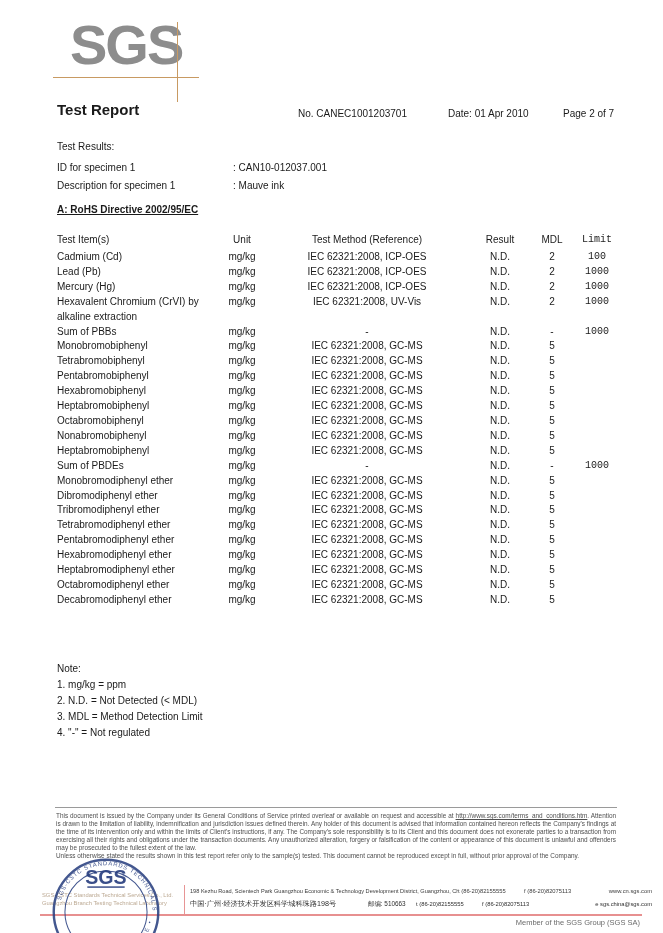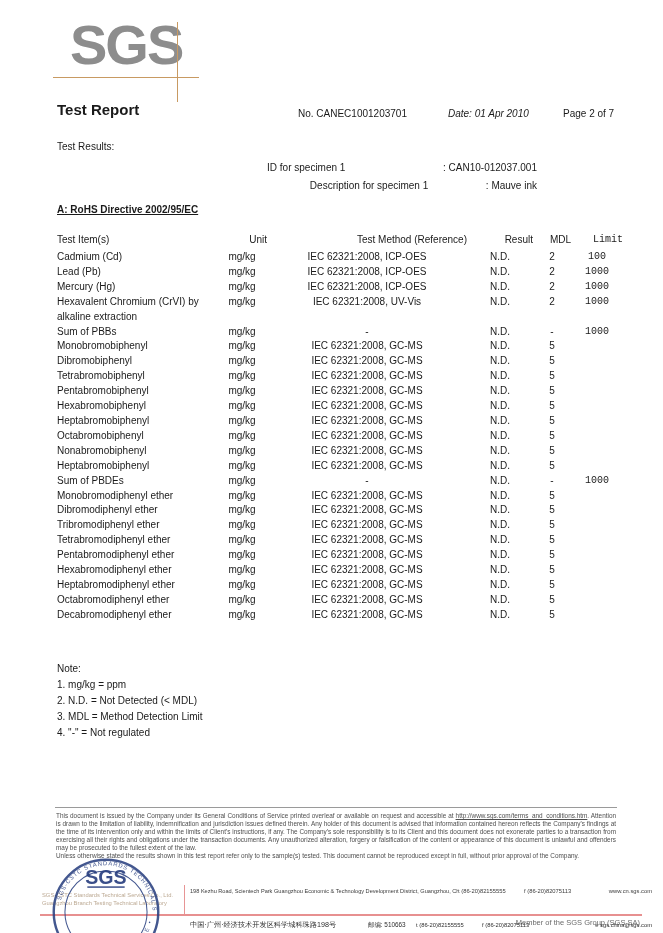--- a/index.html
+++ b/index.html
@@ -14,39 +14,39 @@
     position:absolute; left:70px; top:14px;
     font-size:56px; font-weight:700; letter-spacing:-2px;
     color:#8d8d8d; line-height:62px;
   }
   .logo-hline { position:absolute; left:53px; top:77px; width:146px; height:1px; background:#c89a62; }
   .logo-vline { position:absolute; left:177px; top:22px; width:1px; height:80px; background:#c89a62; }
   
   .report-title { position:absolute; left:57px; top:101px; font-size:15px; font-weight:700; }
   .hdr-meta { position:absolute; top:108px; font-size:10px;padding-left:45px; }
   .hdr-no   { left:253px; }
-  .hdr-date { left:403px;font-style:italic; }
+  .hdr-date { left:403px; }
   .hdr-page { left:518px; }
   
   .results-heading { position:absolute; left:57px; top:141px; font-size:10px; }
   .spec-rows { position:absolute; left:57px; top:159px; font-size:10px; line-height:17.5px; width:480px; }
-  .spec-row { display:flex;justify-content:flex-end; }
+  .spec-row { display:flex; }
   .spec-label { width:176px; }
   .spec-value { }
   .section-title {
     position:absolute; left:57px; top:204px;
     font-size:10px; font-weight:700; text-decoration:underline;
   }
   
   .results-table {
     position:absolute; left:57px; top:233px;
     border-collapse:collapse; table-layout:fixed; width:566px;
     font-size:10px;
   }
-  .results-table th { font-weight:400; text-align:right; padding:0 0 3px 0; line-height:14px; }
+  .results-table th { font-weight:400; text-align:center; padding:0 0 3px 0; line-height:14px; }
   .results-table td { padding:0; line-height:14.9px; vertical-align:top; }
   .c-item   { width:160px; text-align:left; }
   th.c-item { text-align:left; }
   .c-unit   { width:50px;  text-align:center; }
   .c-method { width:200px; text-align:center; }
   .c-result { width:66px;  text-align:center;margin-top:28px; }
   .c-mdl    { width:38px;  text-align:center; }
   .c-limit  { width:52px;  text-align:center;font-family:Liberation Mono, monospace; }
   
   .notes { position:absolute; left:57px; top:661px; font-size:10px; line-height:15.9px; }
@@ -59,21 +59,21 @@
   .disclaimer .lnk { text-decoration:underline; }
   .stamp { position:absolute; left:50px; top:856px; width:112px; height:112px; z-index:3; }
   .company {
     position:absolute; left:42px; top:891px; width:148px; z-index:1;
     font-size:5.8px; line-height:8px; color:#bca993;
   }
   .foot-vline { position:absolute; left:184px; top:885px; width:1px; height:29px; background:#e79595; }
   .address-block { position:absolute; left:190px; top:886px; width:462px; z-index:1; }
   .addr-row { display:flex; align-items:baseline; white-space:nowrap; }
   .addr-row.en { font-size:5.6px; color:#3c3c3c; line-height:11px; }
-  .addr-row.cn { font-size:7.2px; color:#2e2e2e; line-height:13px;margin-top:21px; }
+  .addr-row.cn { font-size:7.2px; color:#2e2e2e; line-height:13px; }
   .addr-main { width:268px; overflow:hidden; }
   .addr-tel, .addr-fax { width:66px; font-size:5.8px; }
   .addr-web { flex:1; text-align:right; font-size:5.8px; }
   .addr-zip { width:48px; font-size:6.4px; }
   .addr-row.cn .addr-main { width:178px; }
   .addr-row.cn .addr-tel, .addr-row.cn .addr-fax { width:66px; }
   .foot-redline { position:absolute; left:40px; top:914px; width:602px; height:2px; background:#e79090; }
   .member { position:absolute; left:400px; top:918px; width:240px; text-align:right; font-size:7.5px; color:#6b6b6b; }
 </style>
 </head>
@@ -165,28 +165,20 @@
 
         <tr>
           <td class="c-item">Monobromobiphenyl</td>
           <td class="c-unit">mg/kg</td>
           <td class="c-method">IEC 62321:2008, GC-MS</td>
           <td class="c-result">N.D.</td>
           <td class="c-mdl">5</td>
           <td class="c-limit"></td>
         </tr>
 
-        <tr>
-          <td class="c-item">Dibromobiphenyl</td>
-          <td class="c-unit">mg/kg</td>
-          <td class="c-method">IEC 62321:2008, GC-MS</td>
-          <td class="c-result">N.D.</td>
-          <td class="c-mdl">5</td>
-          <td class="c-limit"></td>
-        </tr>
 
 
         <tr>
           <td class="c-item">Tetrabromobiphenyl</td>
           <td class="c-unit">mg/kg</td>
           <td class="c-method">IEC 62321:2008, GC-MS</td>
           <td class="c-result">N.D.</td>
           <td class="c-mdl">5</td>
           <td class="c-limit"></td>
         </tr>

